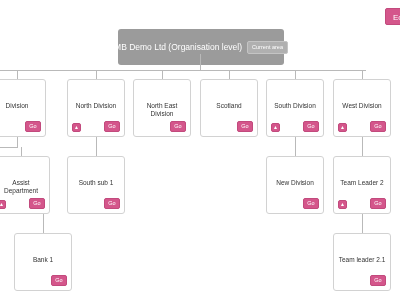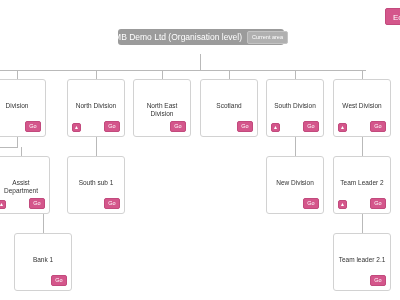--- a/index.html
+++ b/index.html
@@ -40,21 +40,21 @@
     box-sizing: border-box;
     cursor: pointer;
   }
 
   
   .root-node {
     position: absolute;
     left: 118px;
     top: 29px;
     width: 166px;
-    height: 16px;
+    height: 36px;
     background: #9b9b9b;
     border-radius: 3px;
     display: flex;
     align-items: center;
     justify-content: center;
     gap: 5px;
     box-sizing: border-box;
     padding: 0 15px;
   }
   .root-node-label {

